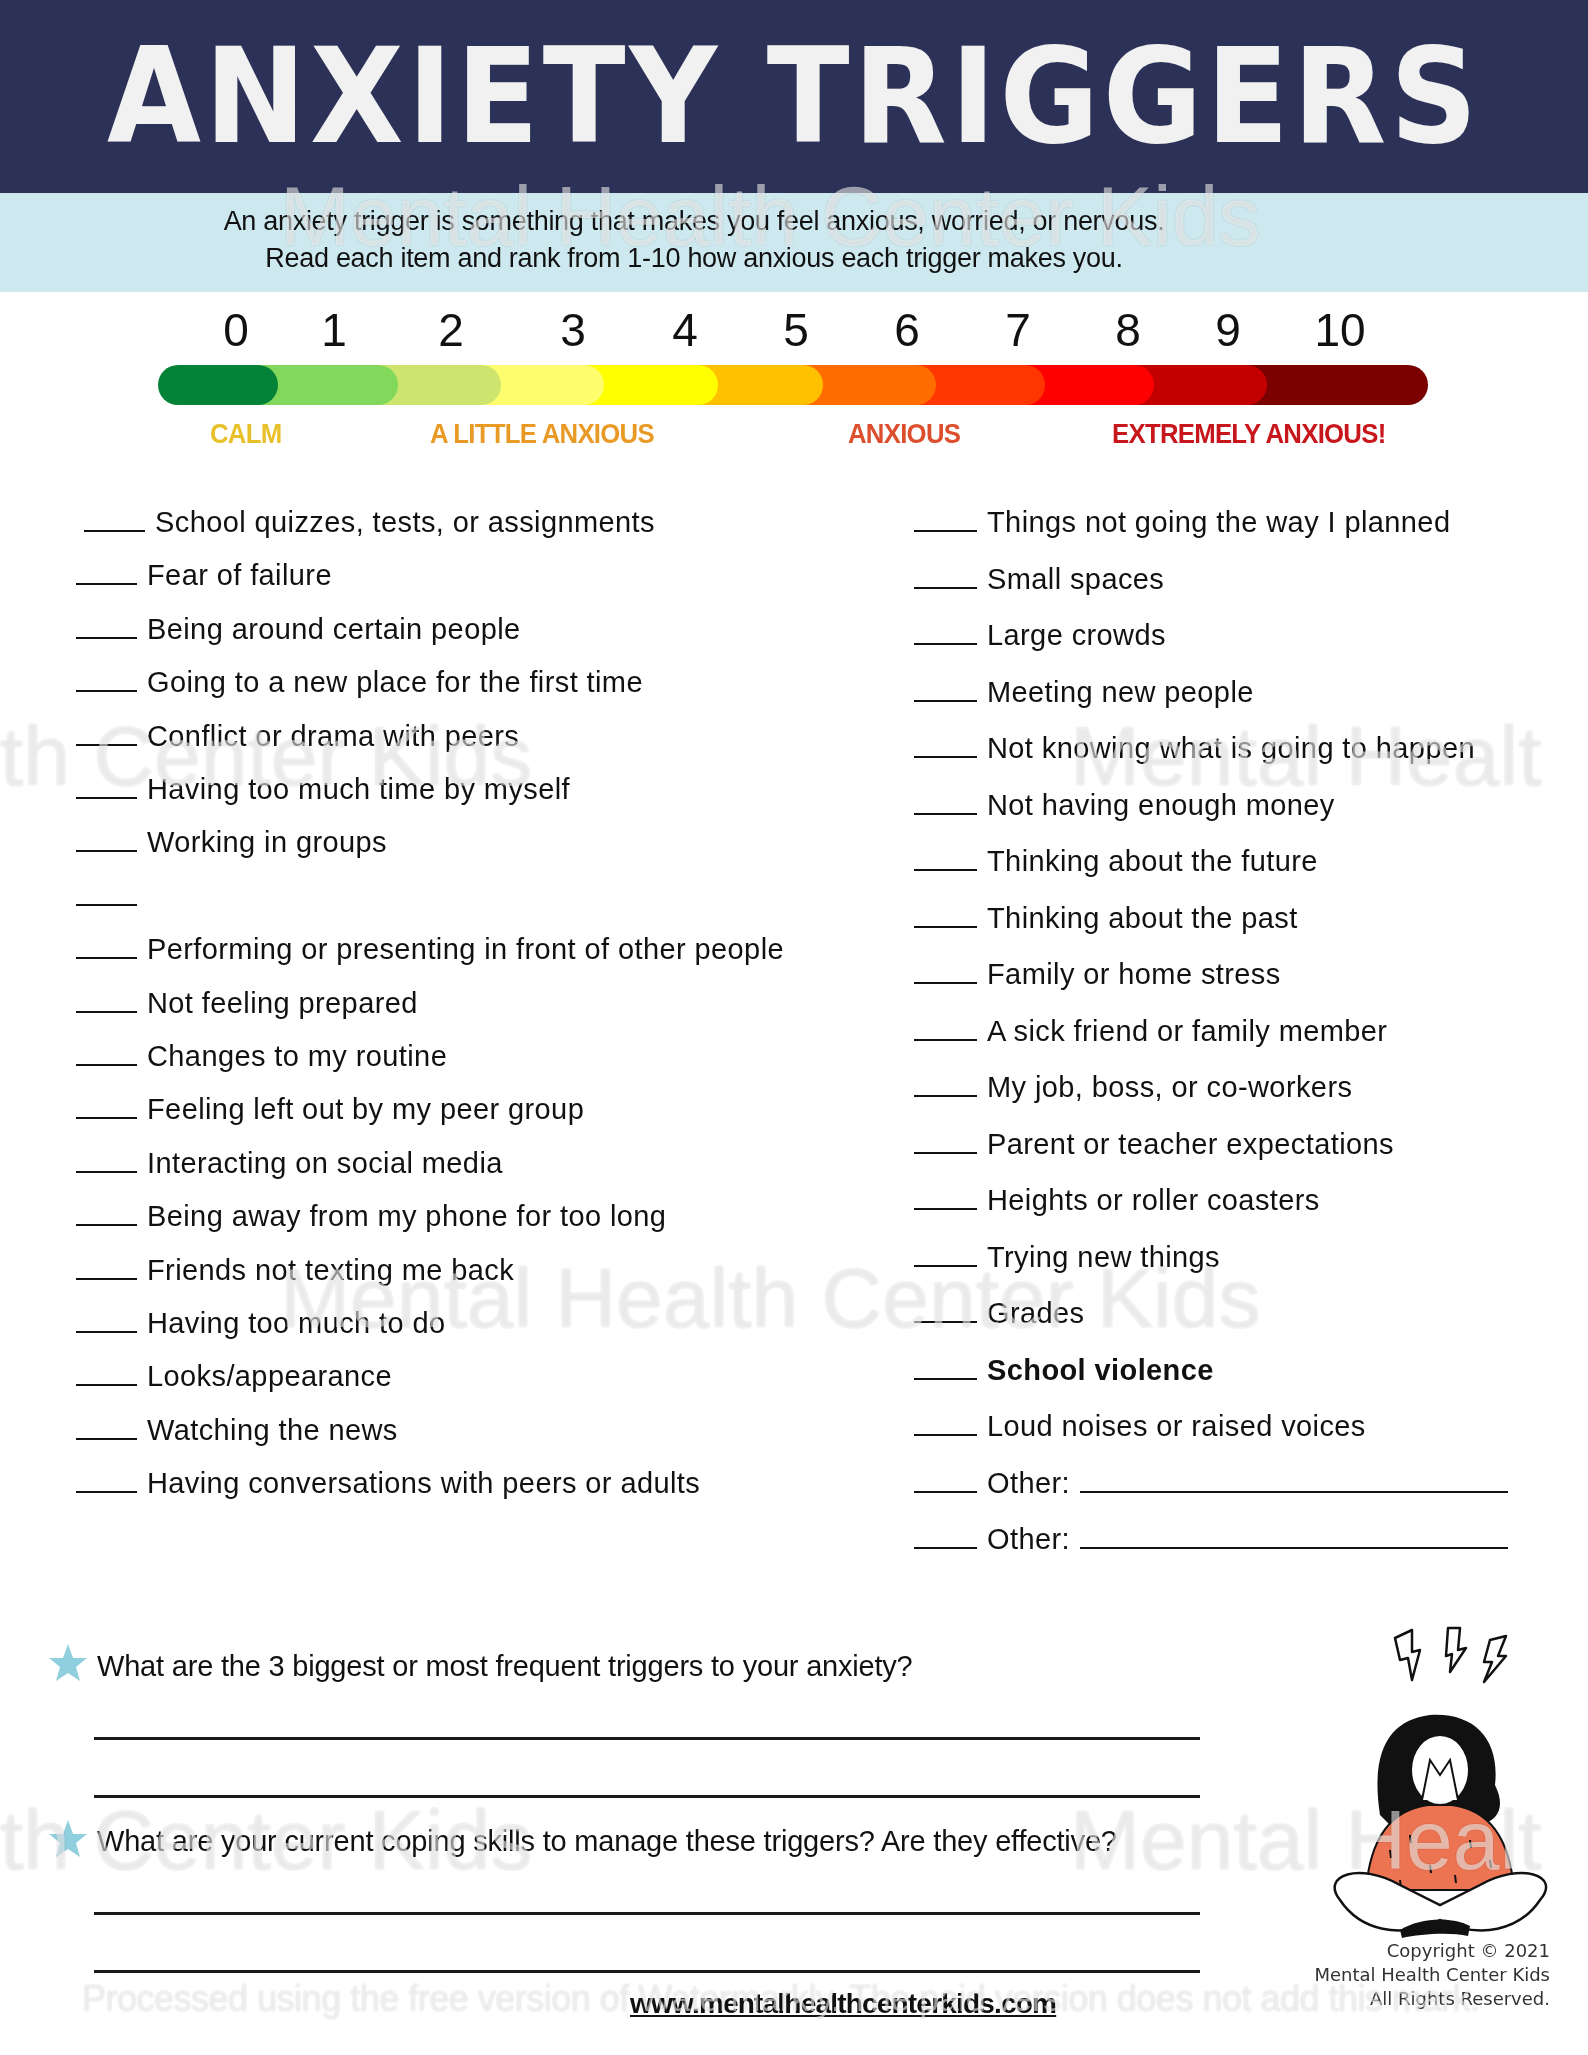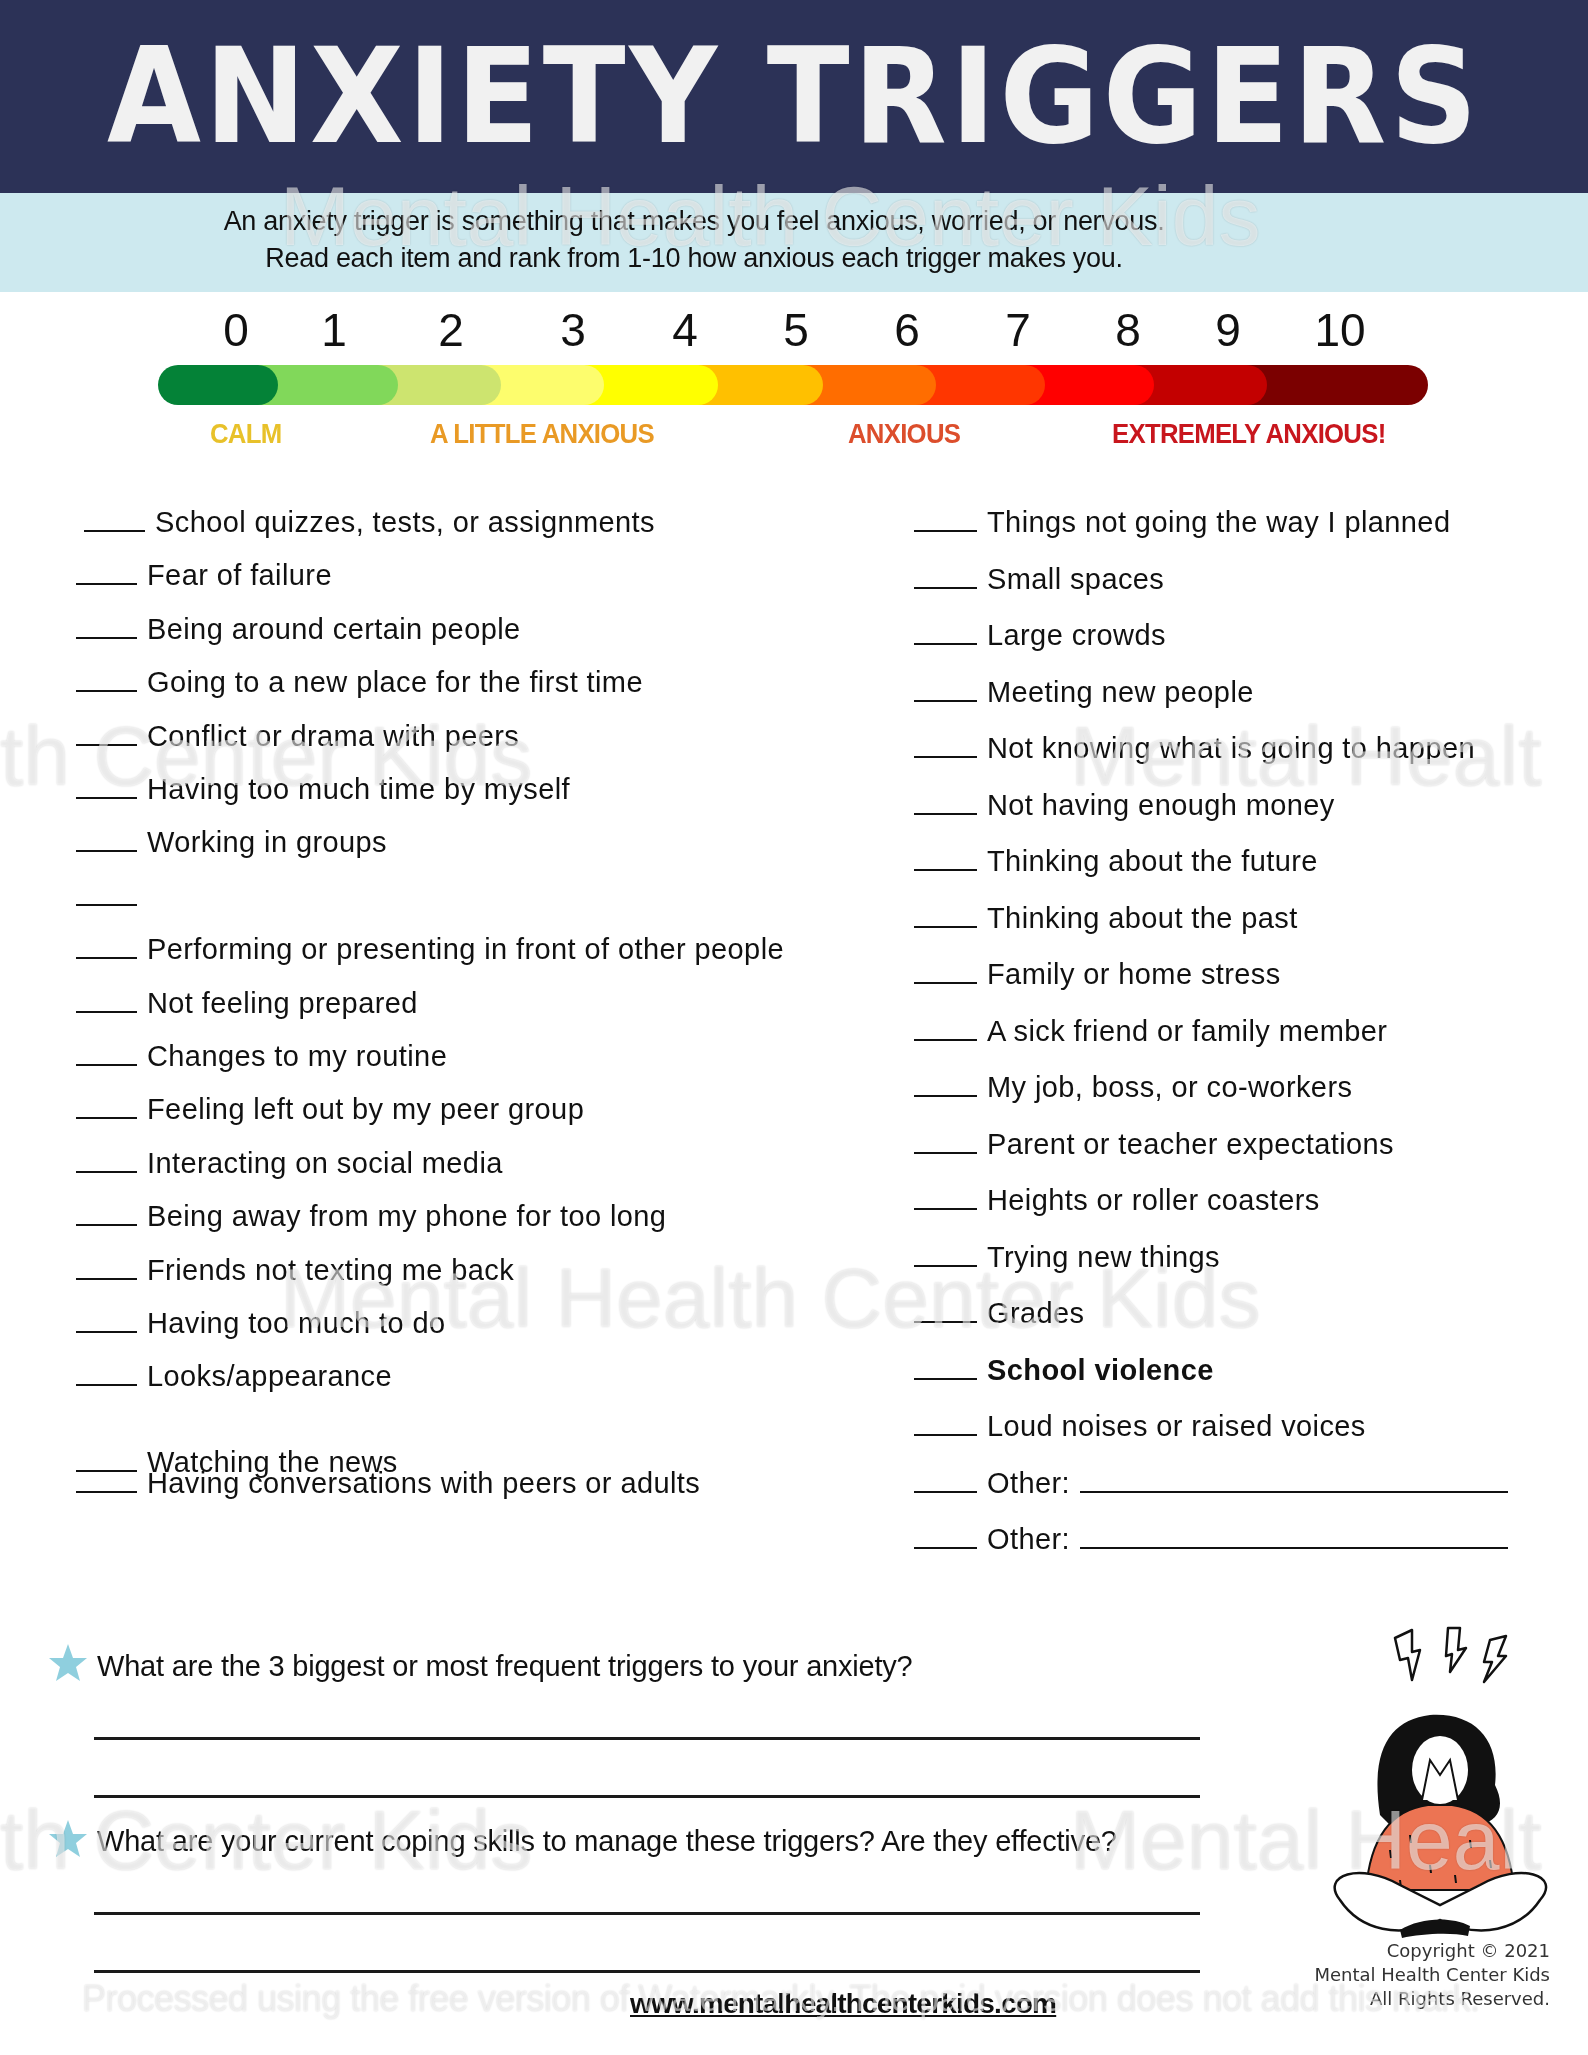--- a/index.html
+++ b/index.html
@@ -99,21 +99,21 @@
     <div class="item" style="left: 76px; top: 878.8px;"><span class="blank"></span></div>
     <div class="item" style="left: 76px; top: 932.2px;"><span class="blank"></span><span>Performing or presenting in front of other people</span></div>
     <div class="item" style="left: 76px; top: 985.6px;"><span class="blank"></span><span>Not feeling prepared</span></div>
     <div class="item" style="left: 76px; top: 1039px;"><span class="blank"></span><span>Changes to my routine</span></div>
     <div class="item" style="left: 76px; top: 1092.4px;"><span class="blank"></span><span>Feeling left out by my peer group</span></div>
     <div class="item" style="left: 76px; top: 1145.8px;"><span class="blank"></span><span>Interacting on social media</span></div>
     <div class="item" style="left: 76px; top: 1199.2px;"><span class="blank"></span><span>Being away from my phone for too long</span></div>
     <div class="item" style="left: 76px; top: 1252.6px;"><span class="blank"></span><span>Friends not texting me back</span></div>
     <div class="item" style="left: 76px; top: 1306px;"><span class="blank"></span><span>Having too much to do</span></div>
     <div class="item" style="left: 76px; top: 1359.4px;"><span class="blank"></span><span>Looks/appearance</span></div>
-    <div class="item" style="left: 76px; top: 1412.8px; margin-top: 32px;"><span class="blank"></span><span>Watching the news</span></div>
+    <div class="item" style="left: 76px; top: 1412.8px;"><span class="blank"></span><span>Watching the news</span></div>
     <div class="item" style="left: 76px; top: 1466.2px;"><span class="blank"></span><span>Having conversations with peers or adults</span></div>
   </div>
 <div id="right-list" class="right">
     <div class="item" style="left: 914px; top: 505px;"><span class="blank"></span><span>Things not going the way I planned</span></div>
     <div class="item" style="left: 914px; top: 561.5px;"><span class="blank"></span><span>Small spaces</span></div>
     <div class="item" style="left: 914px; top: 618px;"><span class="blank"></span><span>Large crowds</span></div>
     <div class="item" style="left: 914px; top: 674.5px;"><span class="blank"></span><span>Meeting new people</span></div>
     <div class="item" style="left: 914px; top: 731px;"><span class="blank"></span><span>Not knowing what is going to happen</span></div>
     <div class="item" style="left: 914px; top: 787.5px;"><span class="blank"></span><span>Not having enough money</span></div>
     <div class="item" style="left: 914px; top: 844px;"><span class="blank"></span><span>Thinking about the future</span></div>

